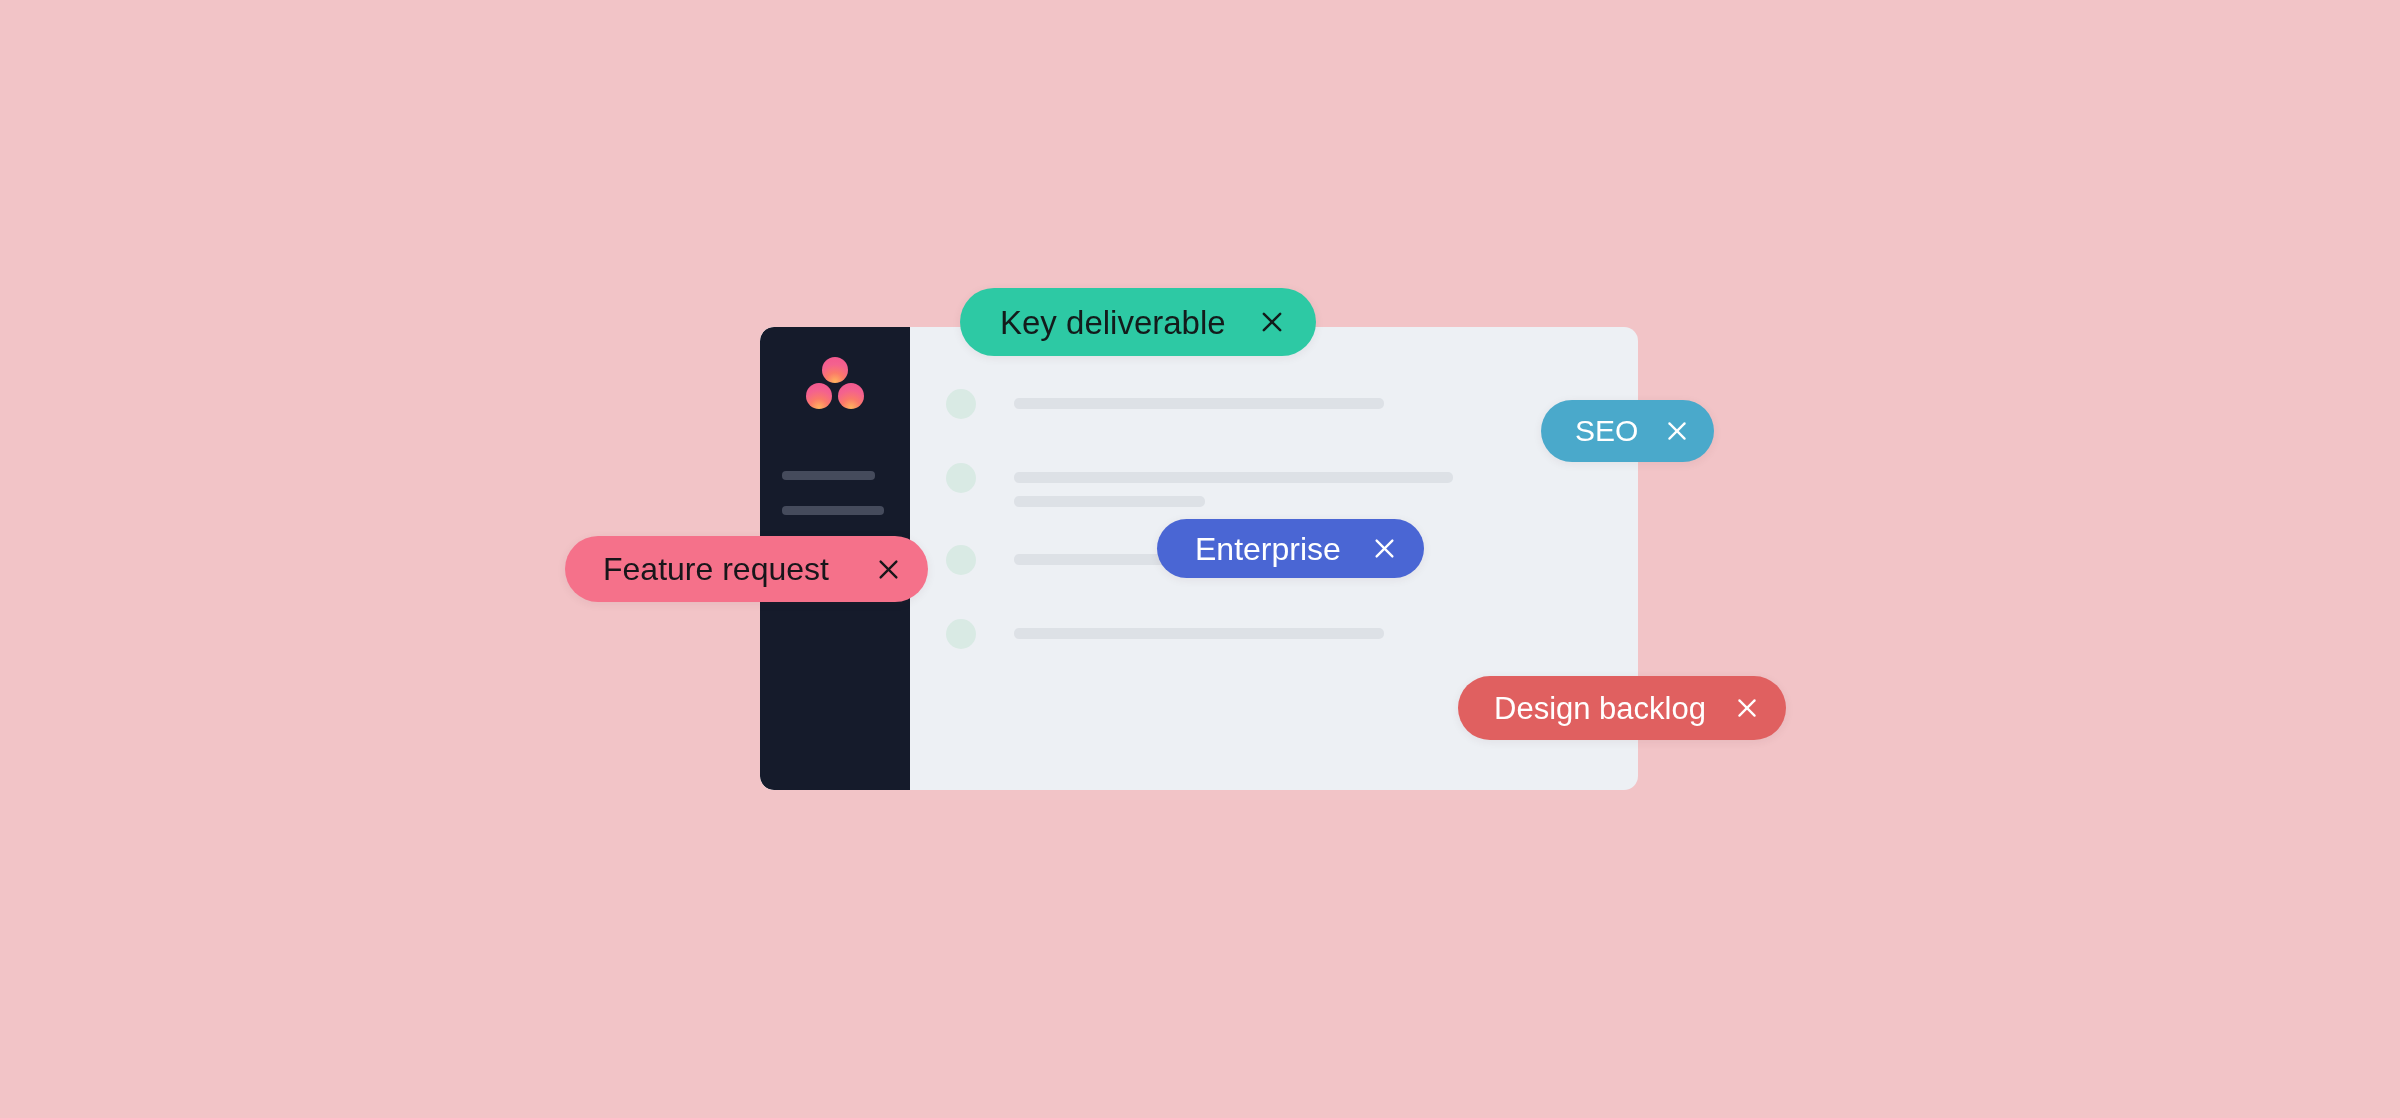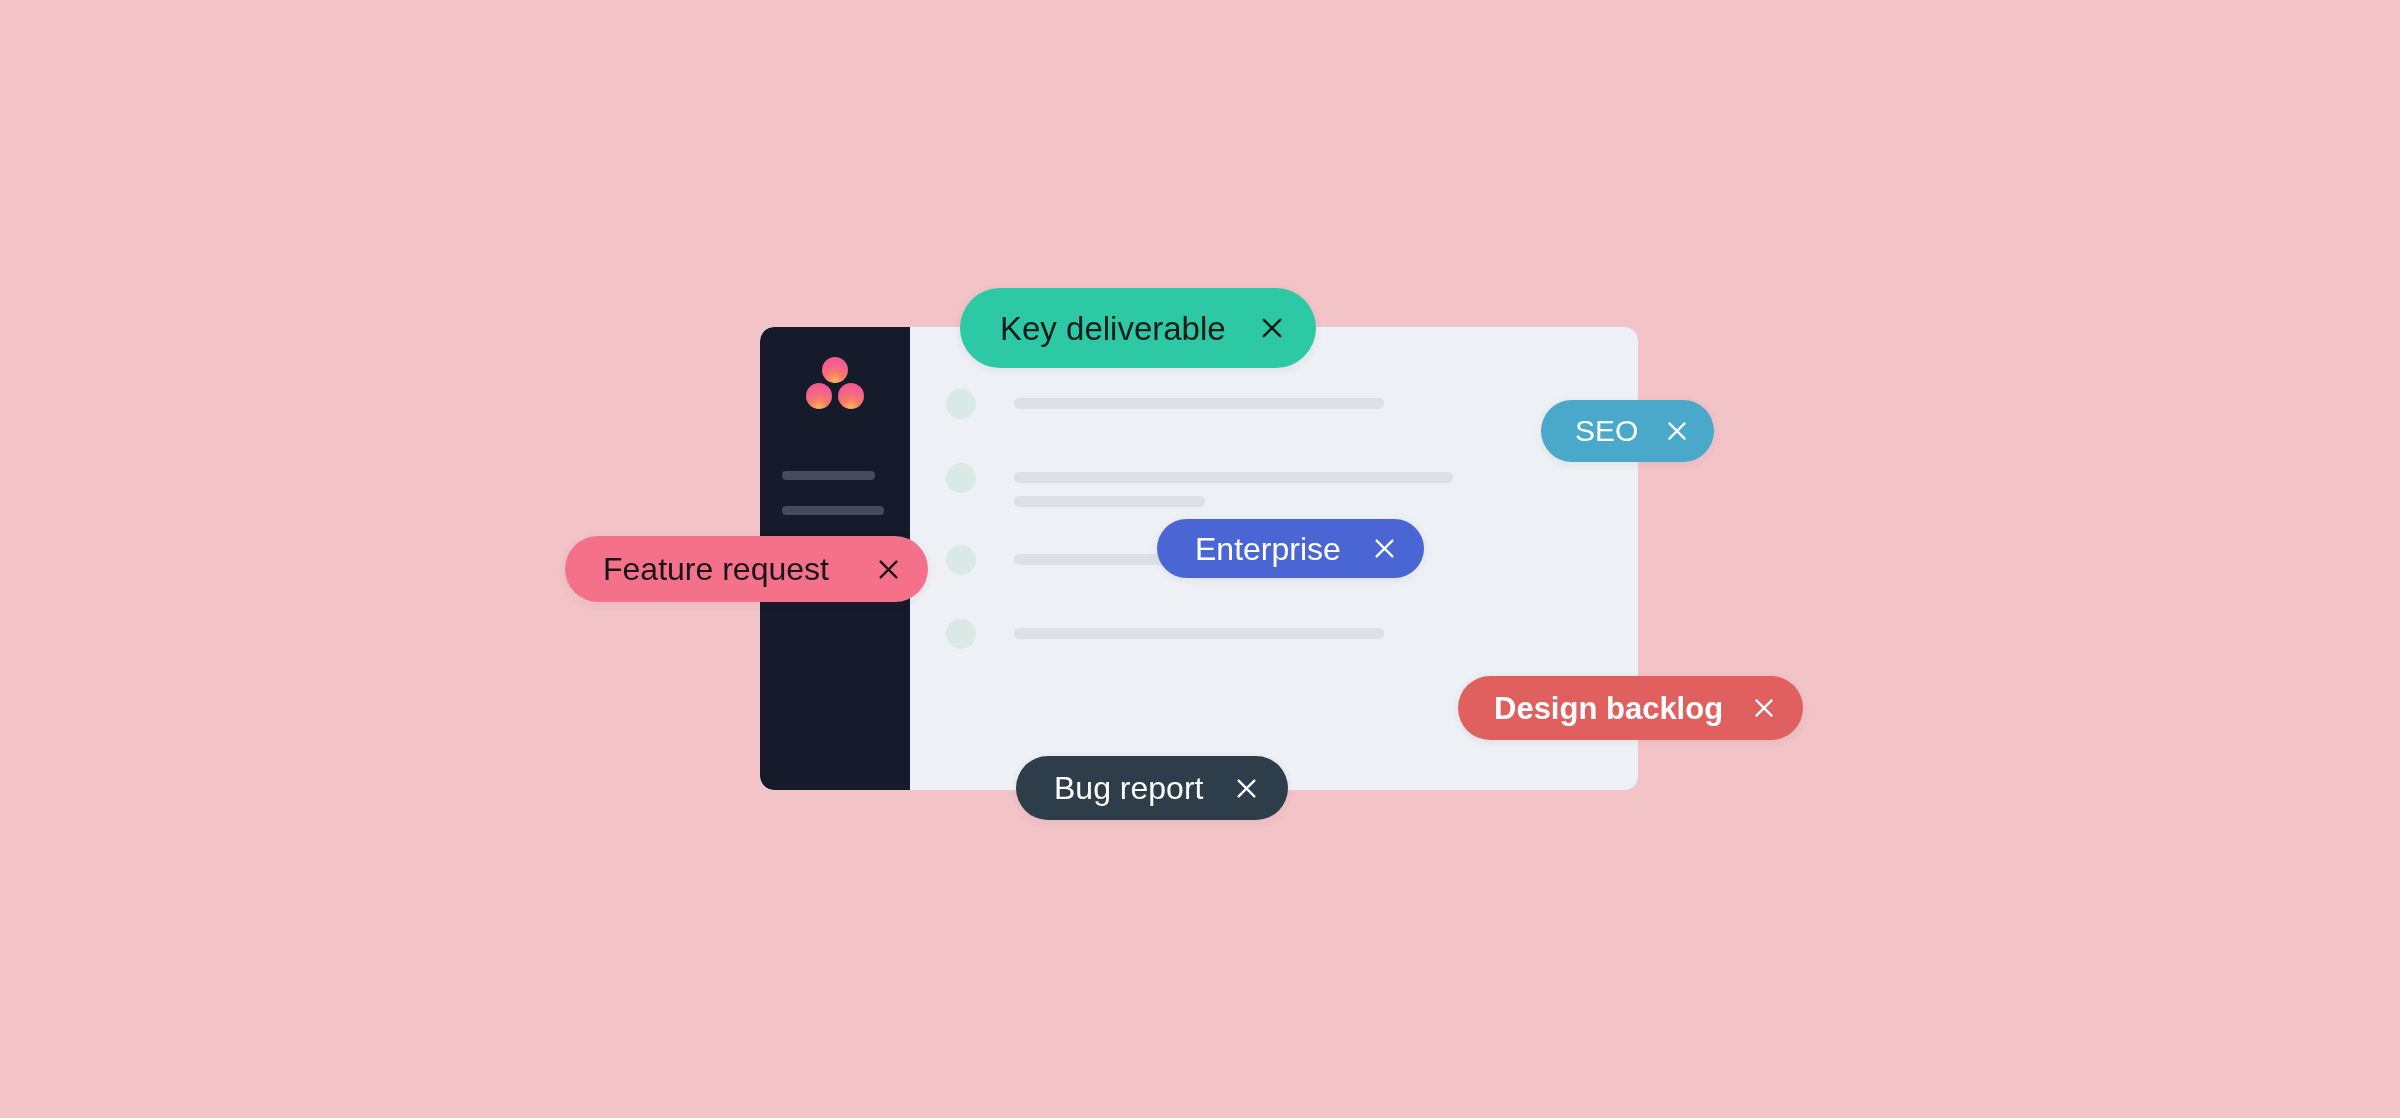--- a/index.html
+++ b/index.html
@@ -126,21 +126,21 @@
     display: inline-flex;
     align-items: center;
     justify-content: center;
     line-height: 1;
   }
   .tag-close svg { display: block; }
 
   
   .tag--key-deliverable {
     left: 960px; top: 288px;
-    height: 80px;
+    height: 68px;
     padding: 0 30px 0 40px;
     background: #2dc9a4;
     color: #131b1b;
   }
   .tag--key-deliverable .tag-label { font-size: 33px; }
   .tag--key-deliverable .tag-close { margin-left: 32px; }
 
   .tag--seo {
     left: 1541px; top: 400px;
     height: 62px;
@@ -171,21 +171,20 @@
   }
   .tag--enterprise .tag-label { font-size: 32px; }
   .tag--enterprise .tag-close { margin-left: 30px; }
 
   .tag--design-backlog {
     left: 1458px; top: 676px;
     height: 64px;
     padding: 0 26px 0 36px;
     background: #e06060;
     color: #ffffff;
-    font-weight: bold;
   }
   .tag--design-backlog .tag-label { font-size: 31px; }
   .tag--design-backlog .tag-close { margin-left: 28px; }
 
   .tag--bug-report {
     left: 1016px; top: 756px;
     height: 64px;
     padding: 0 28px 0 38px;
     background: #2d3e4a;
     color: #ffffff;
@@ -291,23 +290,14 @@
   <div class="tag tag--design-backlog">
     <span class="tag-label">Design backlog</span>
     <span class="tag-close">
       <svg width="26" height="26" viewBox="0 0 24 24" fill="none" stroke="currentColor" stroke-width="2.1" stroke-linecap="round">
         <line x1="5" y1="5" x2="19" y2="19"></line>
           <line x1="19" y1="5" x2="5" y2="19"></line>
       </svg>
     </span>
   </div>
 
-  <div class="tag tag--bug-report">
-    <span class="tag-label">Bug report</span>
-    <span class="tag-close">
-      <svg width="27" height="27" viewBox="0 0 24 24" fill="none" stroke="currentColor" stroke-width="2.1" stroke-linecap="round">
-        <line x1="5" y1="5" x2="19" y2="19"></line>
-          <line x1="19" y1="5" x2="5" y2="19"></line>
-      </svg>
-    </span>
-  </div>
 
 </div>
 
 </body></html>

